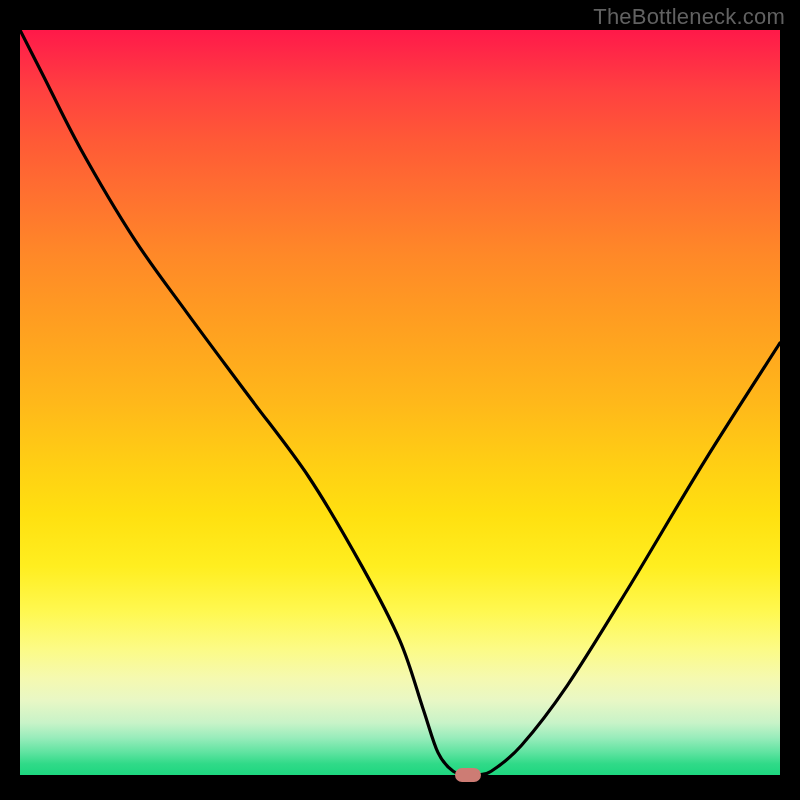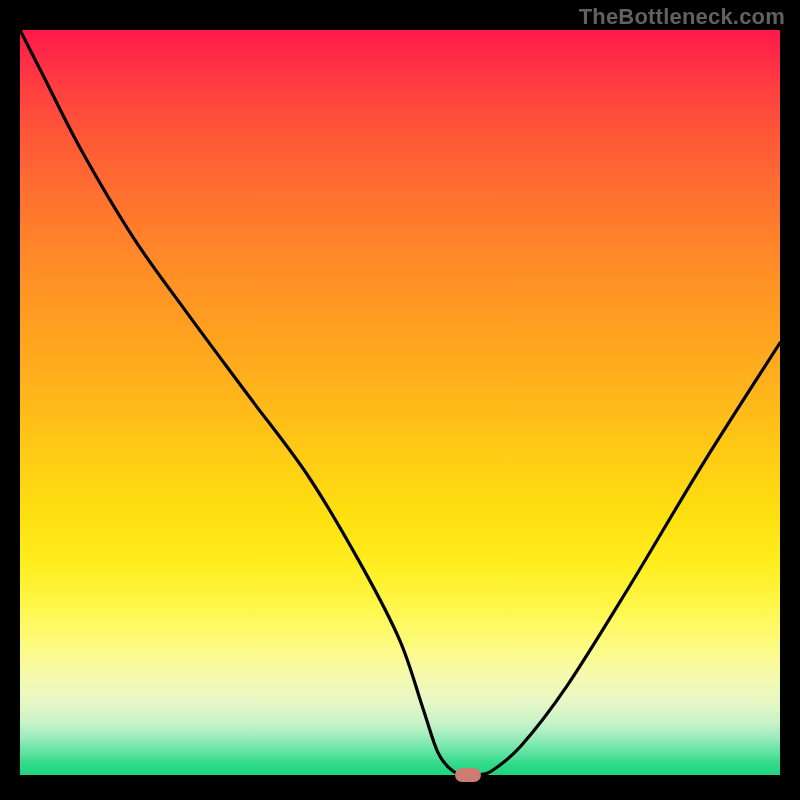--- a/index.html
+++ b/index.html
@@ -15,21 +15,21 @@
     width: 800px;
     height: 800px;
     background: #000;
   }
   .watermark {
     position: absolute;
     top: 4px;
     right: 15px;
     font-family: Arial, sans-serif;
     font-size: 22px;
-    font-weight: 700;
+    font-weight: 400;
     color: #616161;
     z-index: 10;
     letter-spacing: 0.2px;
   }
   .plot-area {
     position: absolute;
     left: 20px;
     top: 30px;
     width: 760px;
     height: 745px;

